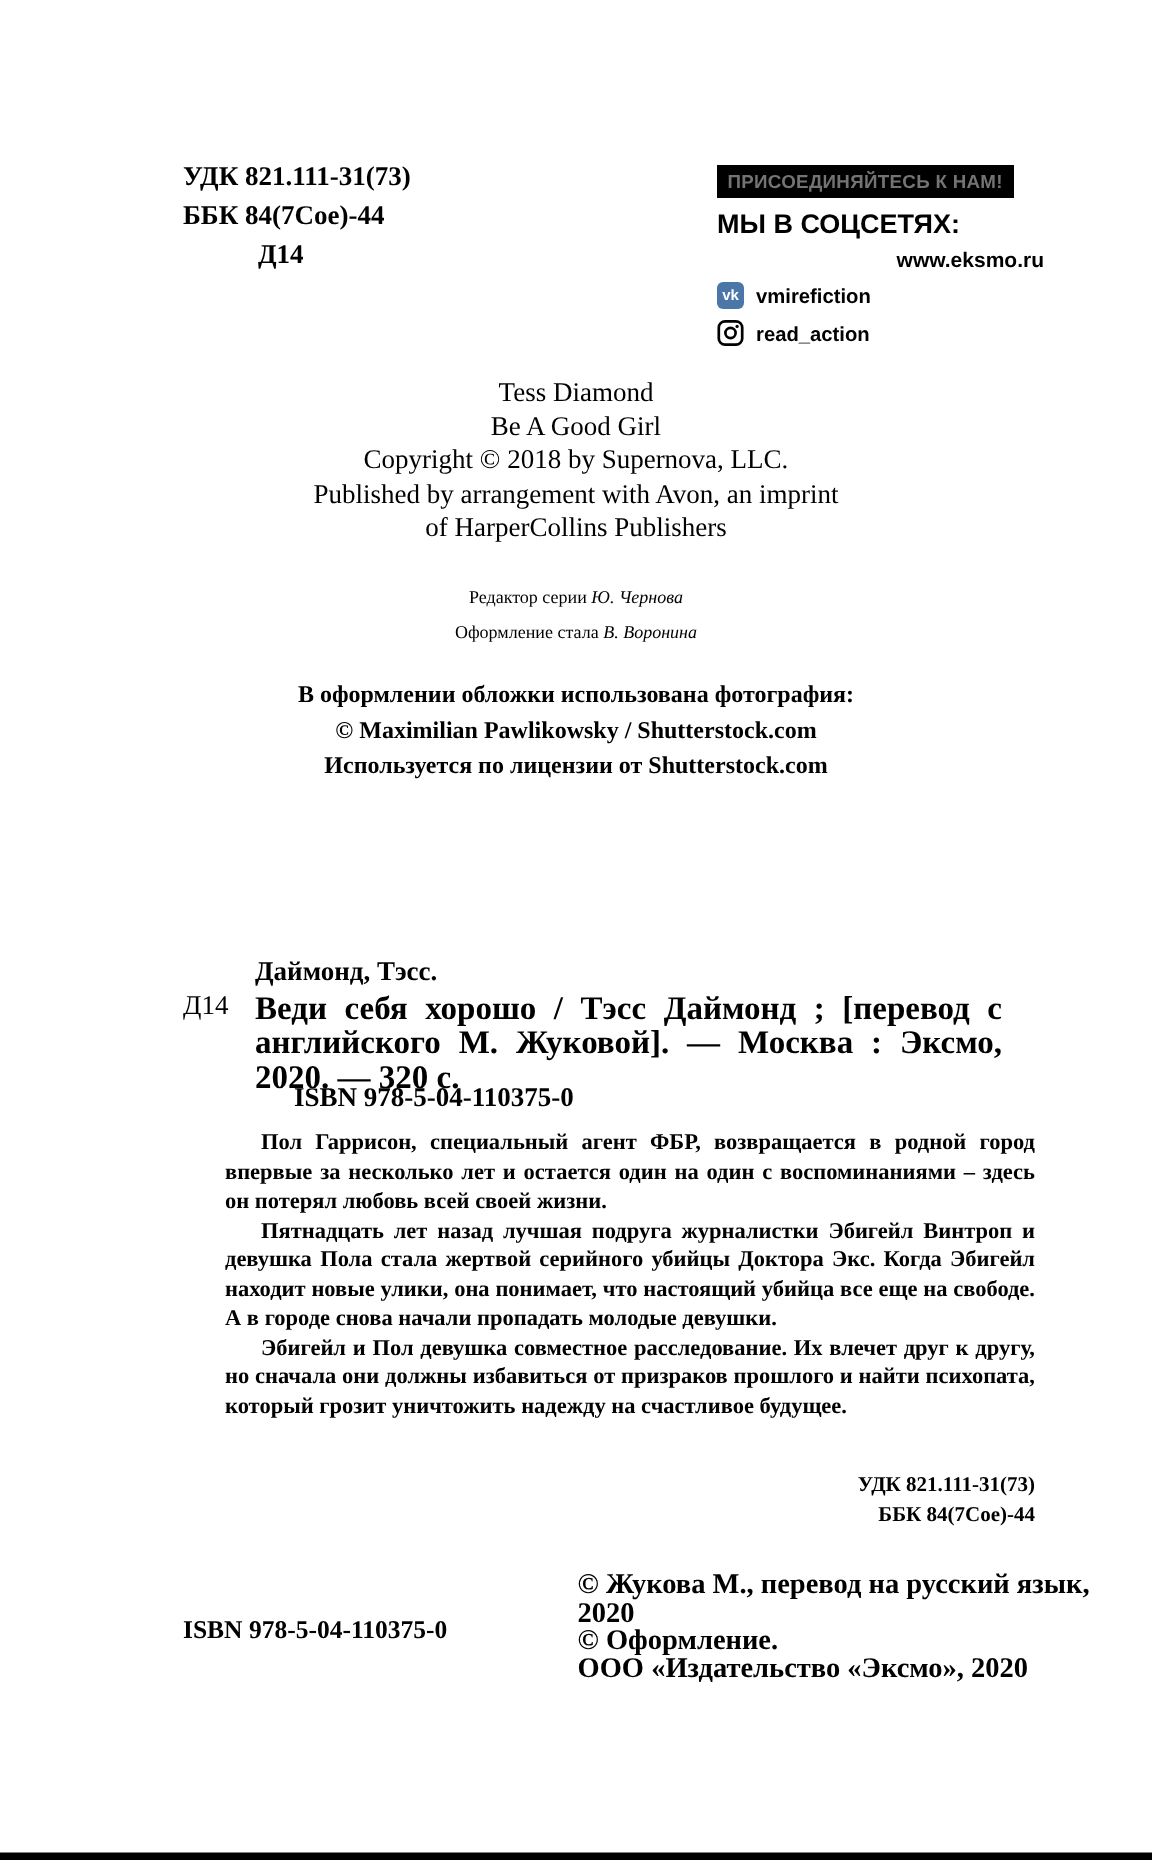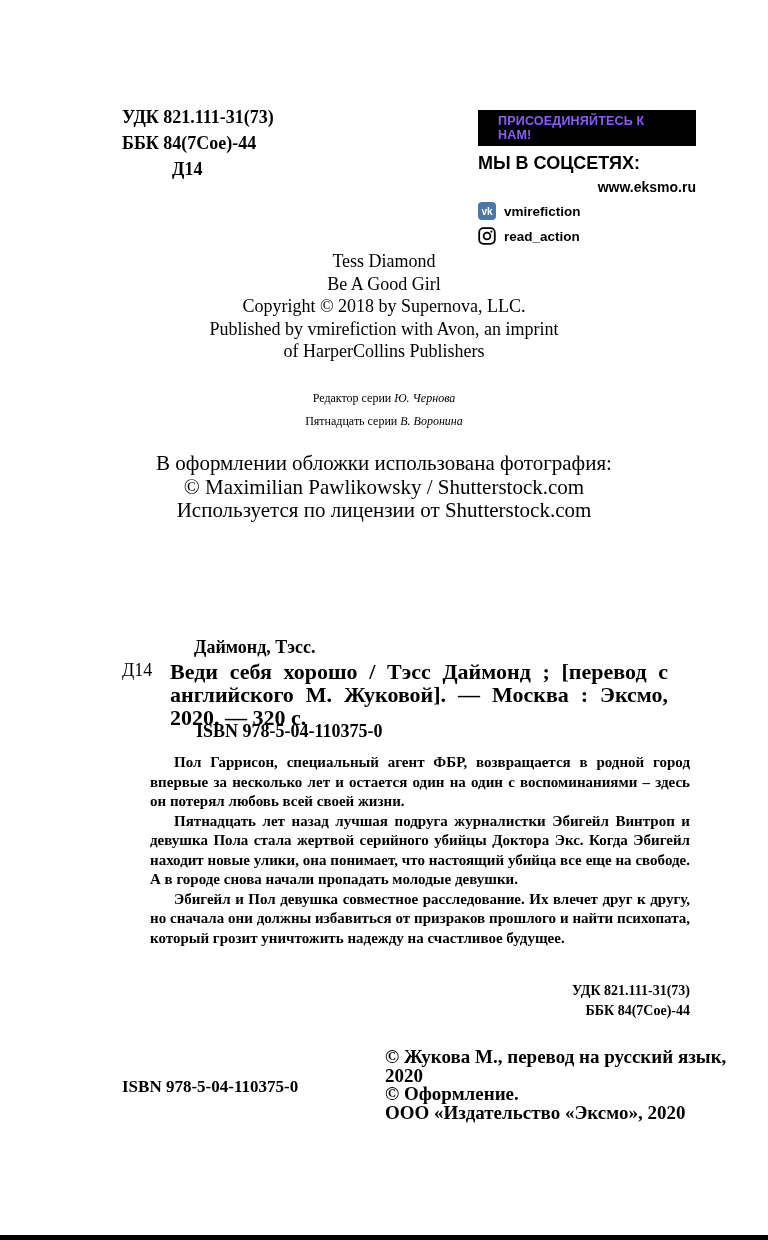--- a/index.html
+++ b/index.html
@@ -10,36 +10,36 @@
     overflow:hidden;
   }
   .abs{position:absolute;}
 
   
   .codes-top{left:122px;top:104px;font-size:18px;font-weight:700;line-height:26px;}
   .codes-top .indent{padding-left:50px;}
 
   
   .social{left:478px;top:110px;width:218px;font-family:"Liberation Sans",sans-serif;}
-  .join-banner{display:inline-block;background:#000;color:#8b5cf6;font-weight:700;font-size:12.5px;padding:4px 20px;letter-spacing:.2px;}
+  .join-banner{display:inline-block;background:#000;color:#737373;font-weight:700;font-size:12.5px;padding:4px 7px;letter-spacing:.2px;}
   .social-heading{font-weight:700;font-size:18px;margin-top:7px;}
   .website{font-weight:700;font-size:14px;margin-top:5px;text-align:right;}
   .social-row{display:flex;align-items:center;gap:8px;margin-top:7px;font-weight:700;font-size:13.5px;}
   .vk-badge{width:18px;height:18px;border-radius:4px;background:#4a76a8;color:#fff;display:flex;align-items:center;justify-content:center;font-size:10px;font-weight:700;font-family:"Liberation Sans",sans-serif;}
   .ig-badge{width:18px;height:18px;display:block;}
 
   
   .center-text{left:0;right:0;text-align:center;}
   .orig-block{top:250px;font-size:18px;line-height:22.5px;}
   .credits-block{top:387px;font-size:12px;line-height:22.5px;}
   .credits-block em{font-style:italic;}
-  .cover-block{top:452px;font-size:21px;line-height:23.5px;font-weight:400;}
+  .cover-block{top:452px;font-size:16px;line-height:23.5px;font-weight:700;}
 
   
-  .bib-author{left:170px;top:637px;font-size:18px;font-weight:700;margin-left:24px;}
+  .bib-author{left:170px;top:637px;font-size:18px;font-weight:700;}
   .bib-code{left:122px;top:660px;font-size:18px;}
   .bib-entry{left:170px;top:660px;width:498px;font-size:22px;line-height:23px;text-align:justify;font-weight:bold;}
   .bib-isbn{left:196px;top:721px;font-size:18px;font-weight:700;}
 
   
   .annotation{left:150px;top:753px;width:540px;font-size:15px;font-weight:700;line-height:19.5px;text-align:justify;}
   .annotation p{margin:0;text-indent:24px;}
 
   
   .codes-bottom{right:78px;top:981px;text-align:right;font-size:14px;font-weight:700;line-height:20px;}
@@ -72,27 +72,27 @@
       <circle cx="13.4" cy="4.6" r="1.1" fill="#000"></circle>
     </svg>
     <span>read_action</span>
   </div>
 </div>
 
 <div class="abs center-text orig-block">
   <div>Tess Diamond</div>
   <div>Be A Good Girl</div>
   <div>Copyright © 2018 by Supernova, LLC.</div>
-  <div>Published by vmirefiction with Avon, an imprint</div>
+  <div>Published by arrangement with Avon, an imprint</div>
   <div>of HarperCollins Publishers</div>
 </div>
 
 <div class="abs center-text credits-block">
   <div><span>Редактор серии </span><em>Ю. Чернова</em></div>
-  <div><span>Пятнадцать серии </span><em>В. Воронина</em></div>
+  <div><span>Оформление стала </span><em>В. Воронина</em></div>
 </div>
 
 <div class="abs center-text cover-block">
   <div>В оформлении обложки использована фотография:</div>
   <div>© Maximilian Pawlikowsky / Shutterstock.com</div>
   <div>Используется по лицензии от Shutterstock.com</div>
 </div>
 
 <div class="abs bib-author">Даймонд, Тэсс.</div>
 <div class="abs bib-code">Д14</div>

